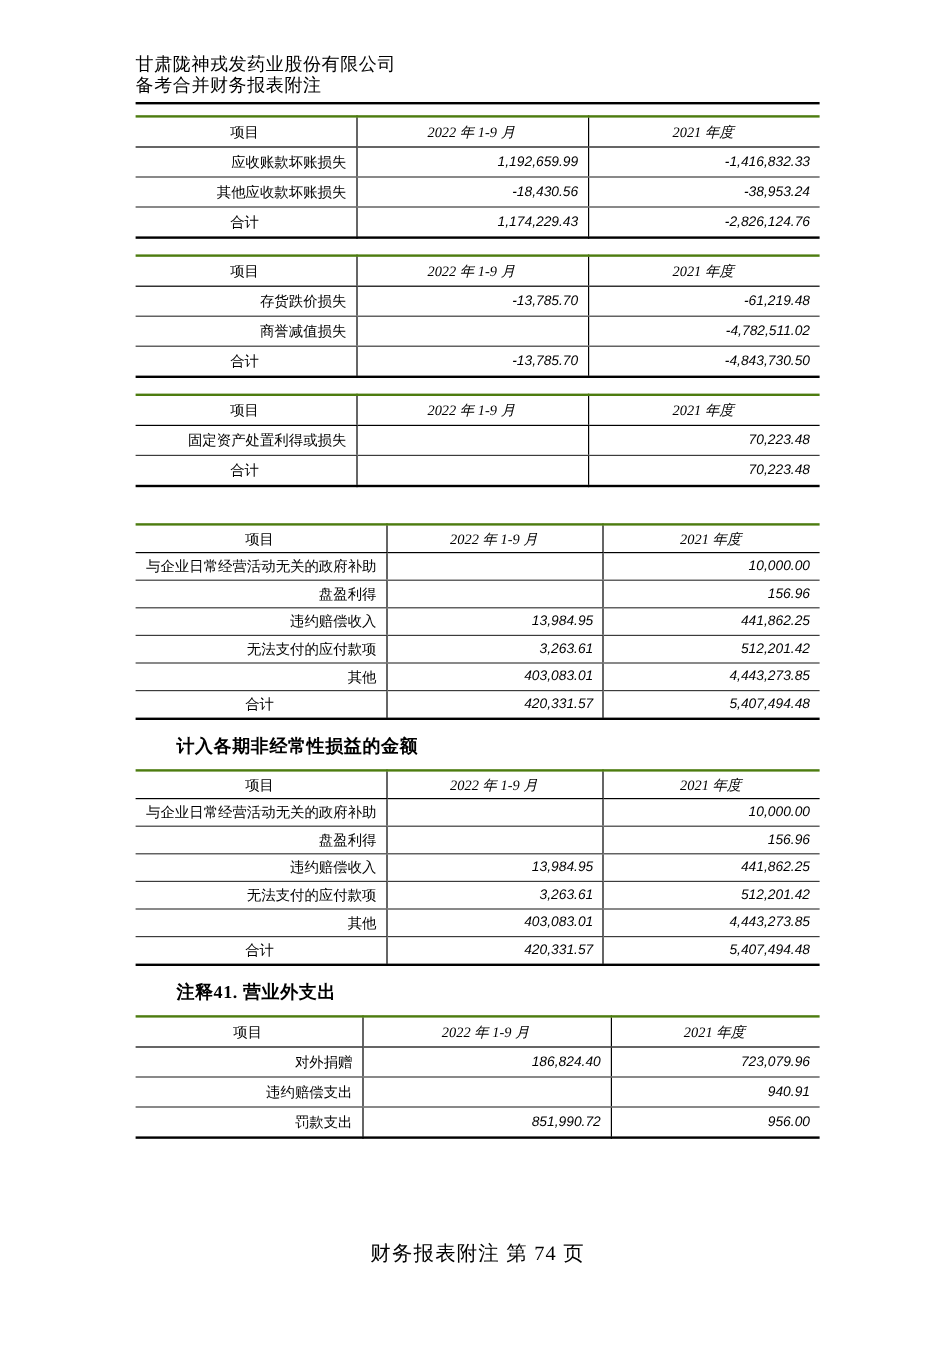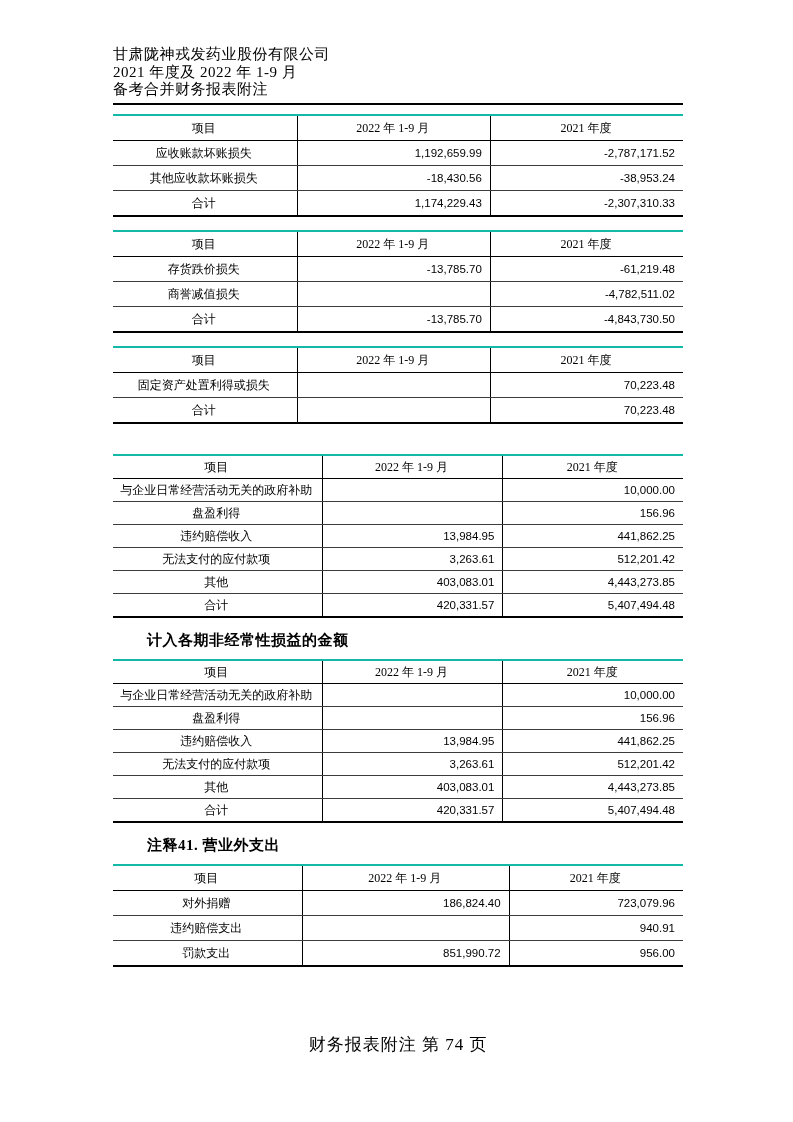--- a/index.html
+++ b/index.html
@@ -37,44 +37,44 @@
     font-weight: bold;
     padding-left: 34px;
     margin-bottom: 9px;
     letter-spacing: 0.5px;
   }
   
   .fin-table {
     width: 100%;
     border-collapse: collapse;
     table-layout: fixed;
-    border-top: 2px solid #14b8a6;
+    border-top: 2px solid #4d7c0f;
     border-bottom: 2px solid #000;
     font-size: 12px;
   }
   .fin-table th, .fin-table td {
     padding: 5px 8px 5px 6px;
     line-height: 14px;
     border-bottom: 1px solid #3c3c3c;
     overflow: hidden;
     white-space: nowrap;
   }
   .fin-table thead th {
     font-weight: normal;
     text-align: center;
     border-bottom: 1px solid #000;
   }
   .fin-table tbody tr:last-child td { border-bottom: none; }
-  .fin-table th + th, .fin-table td + td { border-left: 1px solid #000; }
+  .fin-table th + th, .fin-table td + td { border-left: 1px solid #000; font-style: italic; }
   .fin-table td.num {
     text-align: right;
     font-family: "Liberation Sans", "DejaVu Sans", sans-serif;
     font-size: 11.5px;
   }
-  .fin-table td.label { text-align: center; }
+  .fin-table td.label { text-align: right; }
   .fin-table tr.total td.label { text-align: center; }
   .fin-table.compact th, .fin-table.compact td { padding-top: 4px; padding-bottom: 4px; }
   
   .cols-a col:nth-child(1) { width: 32.3%; }
   .cols-a col:nth-child(2) { width: 33.9%; }
   .cols-a col:nth-child(3) { width: 33.8%; }
   .cols-b col:nth-child(1) { width: 36.7%; }
   .cols-b col:nth-child(2) { width: 31.7%; }
   .cols-b col:nth-child(3) { width: 31.6%; }
   .cols-c col:nth-child(1) { width: 33.2%; }
@@ -91,21 +91,20 @@
     letter-spacing: 1px;
   }
 </style>
 </head>
 <body>
 
 <div class="page">
 
   <div class="doc-header">
     <div class="line">甘肃陇神戎发药业股份有限公司</div>
-    <div class="line">2021 年度及 2022 年 1-9 月</div>
     <div class="line">备考合并财务报表附注</div>
     <div class="header-rule"></div>
   </div>
 
   <section class="sec sec-first">
     <table class="fin-table cols-a">
       <colgroup>
           <col>
           <col>
           <col>
@@ -114,31 +113,31 @@
         <tr>
           <th>项目</th>
           <th>2022 年 1-9 月</th>
           <th>2021 年度</th>
         </tr>
       </thead>
       <tbody>
           <tr>
             <td class="label">应收账款坏账损失</td>
             <td class="num">1,192,659.99</td>
-            <td class="num">-2,787,171.52</td>
+            <td class="num">-1,416,832.33</td>
           </tr>
           <tr>
             <td class="label">其他应收款坏账损失</td>
             <td class="num">-18,430.56</td>
             <td class="num">-38,953.24</td>
           </tr>
           <tr class="total">
             <td class="label">合计</td>
             <td class="num">1,174,229.43</td>
-            <td class="num">-2,307,310.33</td>
+            <td class="num">-2,826,124.76</td>
           </tr>
         </tbody>
     </table>
   </section>
 
   <section class="sec">
     <table class="fin-table cols-a">
       <colgroup>
           <col>
           <col>

